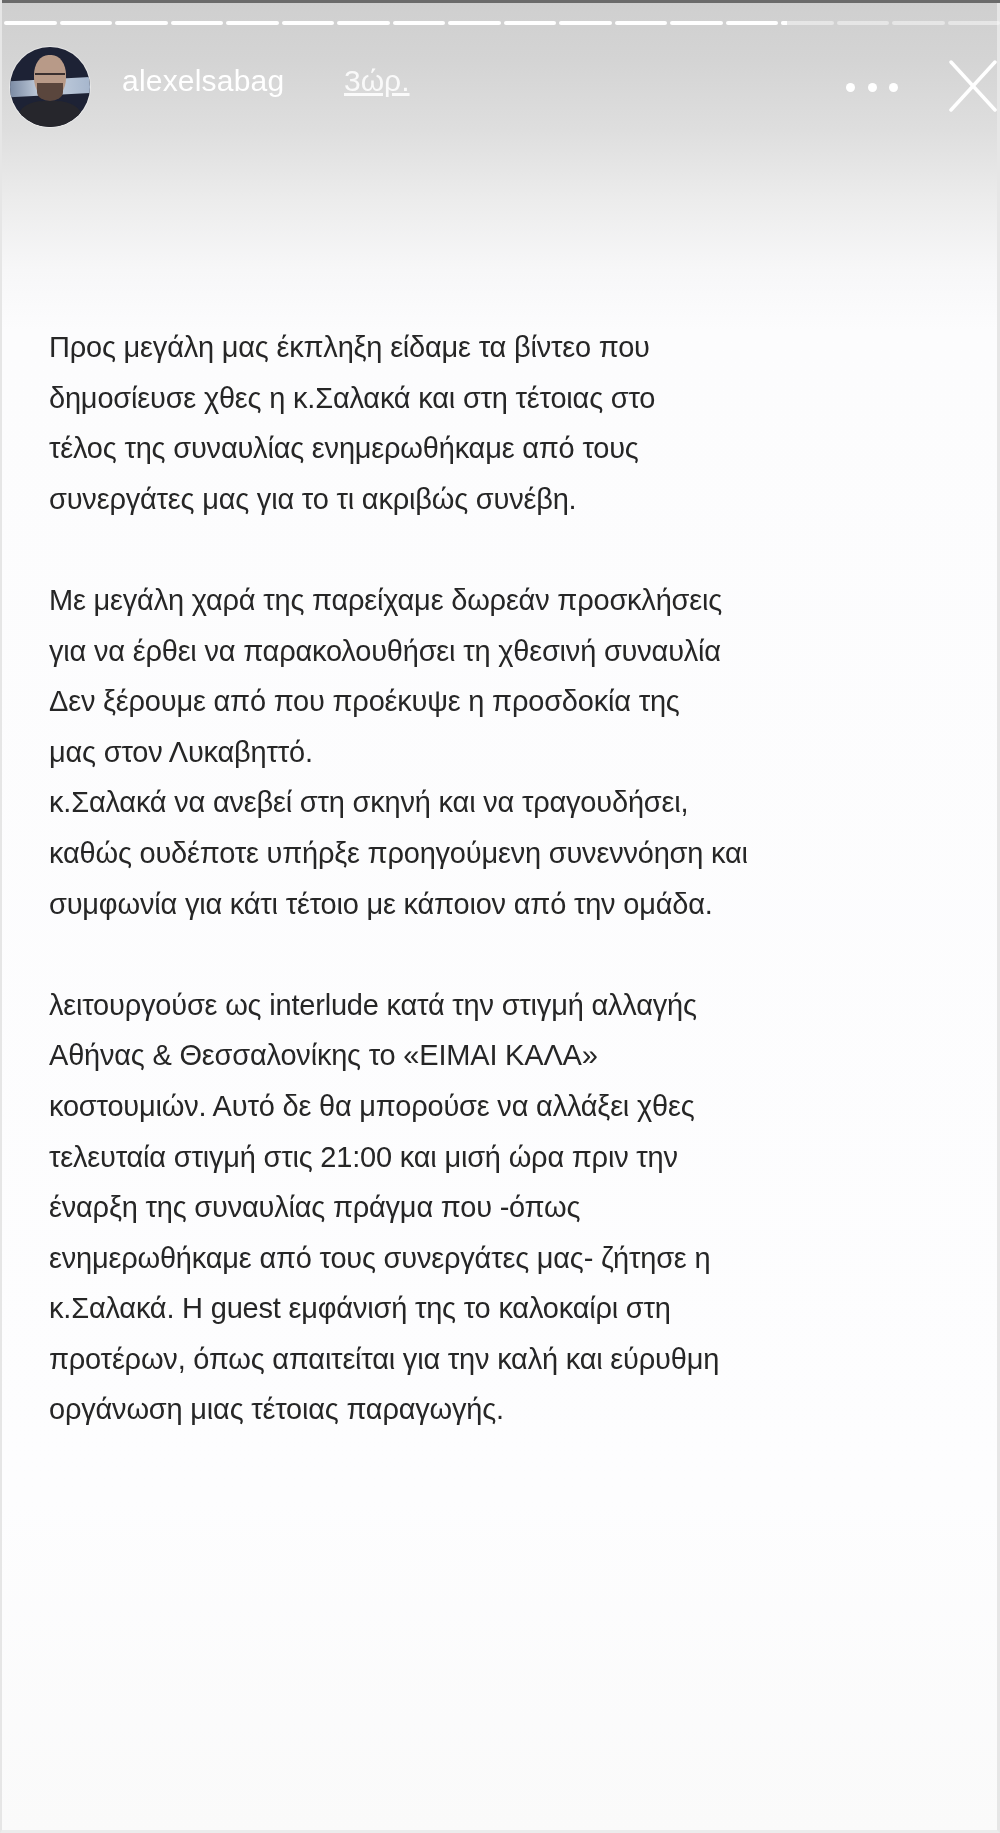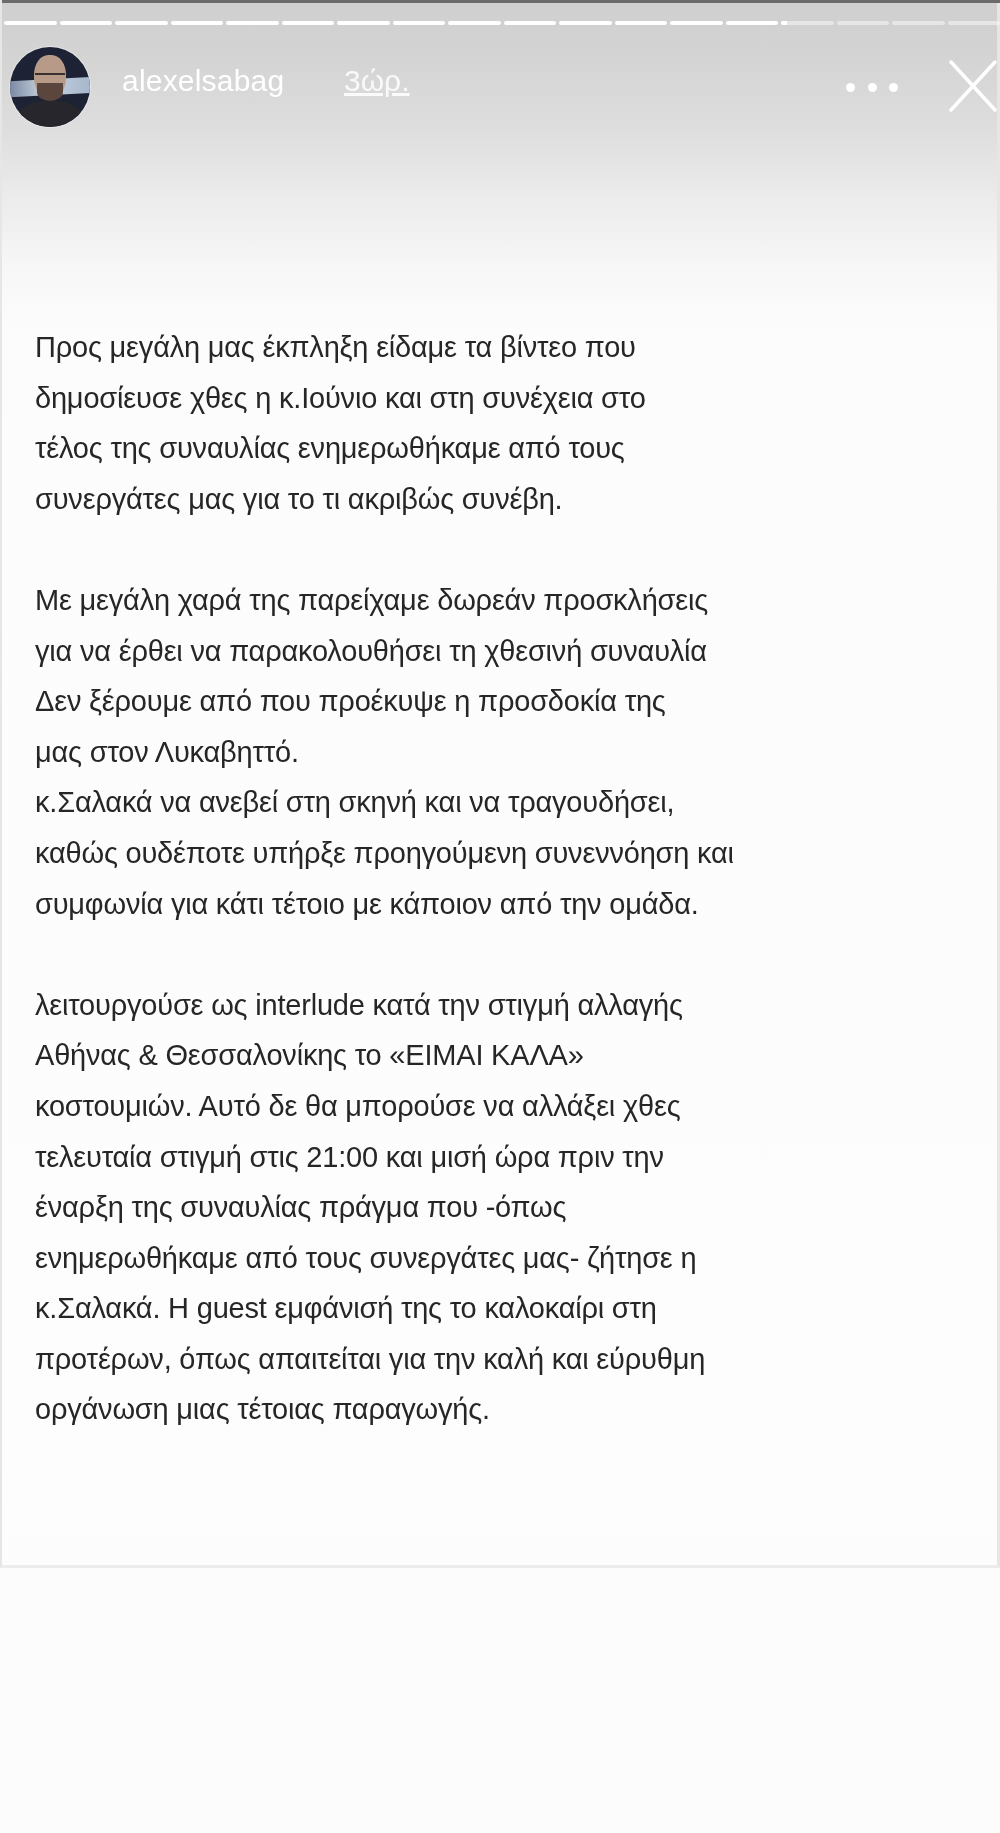--- a/index.html
+++ b/index.html
@@ -10,21 +10,21 @@
     width: 1000px;
     height: 1833px;
     position: relative;
     overflow: hidden;
     background: #fcfcfd;
     font-family: "Liberation Sans", sans-serif;
   }
   .story {
     position: absolute;
     left: 0; top: 0;
-    width: 1000px; height: 1568px;
+    width: 1000px; height: 1833px;
     background: linear-gradient(to bottom,
       #cfcfcf 0px,
       #d4d4d4 60px,
       #dedede 130px,
       #ececec 200px,
       #f7f7f8 270px,
       #fcfcfd 330px,
       #fdfdfe 1500px,
       #fafafa 1833px);
     box-sizing: border-box;
@@ -136,21 +136,21 @@
   .close-btn {
     position: absolute;
     left: 945px; top: 16px;
     width: 50px; height: 52px;
     cursor: pointer;
   }
   .close-btn svg { display: block; }
 
   .content {
     position: absolute;
-    left: 33px; top: 322px;
+    left: 47px; top: 322px;
     width: 950px;
     color: #262626;
     font-size: 29px;
     line-height: 50.6px;
     letter-spacing: -0.2px;
   }
   .para { margin: 0; }
   .para + .para { margin-top: 50.6px; }
   .line { display: block; white-space: nowrap; }
 </style>
@@ -204,21 +204,21 @@
       <svg width="50" height="52" viewBox="0 0 50 52">
         <line x1="4" y1="2" x2="48" y2="50" stroke="#ffffff" stroke-width="3.5" stroke-linecap="round"></line>
         <line x1="48" y1="2" x2="4" y2="50" stroke="#ffffff" stroke-width="3.5" stroke-linecap="round"></line>
       </svg>
     </div>
   </div>
 
   <div class="content">
       <p class="para">
         <span class="line">Προς μεγάλη μας έκπληξη είδαμε τα βίντεο που</span>
-        <span class="line">δημοσίευσε χθες η κ.Ιούνιο και στη συνέχεια στο</span>
+        <span class="line">δημοσίευσε χθες η κ.Σαλακά και στη τέτοιας στο</span>
         <span class="line">τέλος της συναυλίας ενημερωθήκαμε από τους</span>
         <span class="line">συνεργάτες μας για το τι ακριβώς συνέβη.</span>
       </p>
       <p class="para">
         <span class="line">Με μεγάλη χαρά της παρείχαμε δωρεάν προσκλήσεις</span>
         <span class="line">για να έρθει να παρακολουθήσει τη χθεσινή συναυλία</span>
         <span class="line">Δεν ξέρουμε από που προέκυψε η προσδοκία της</span>
         <span class="line">μας στον Λυκαβηττό.</span>
         <span class="line">κ.Σαλακά να ανεβεί στη σκηνή και να τραγουδήσει,</span>
         <span class="line">καθώς ουδέποτε υπήρξε προηγούμενη συνεννόηση και</span>

